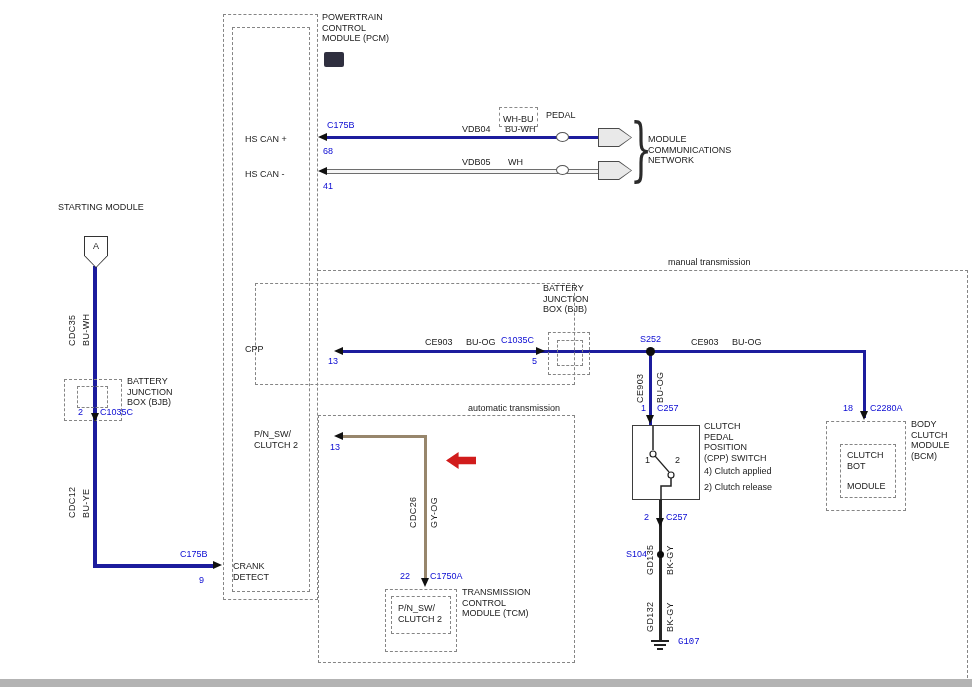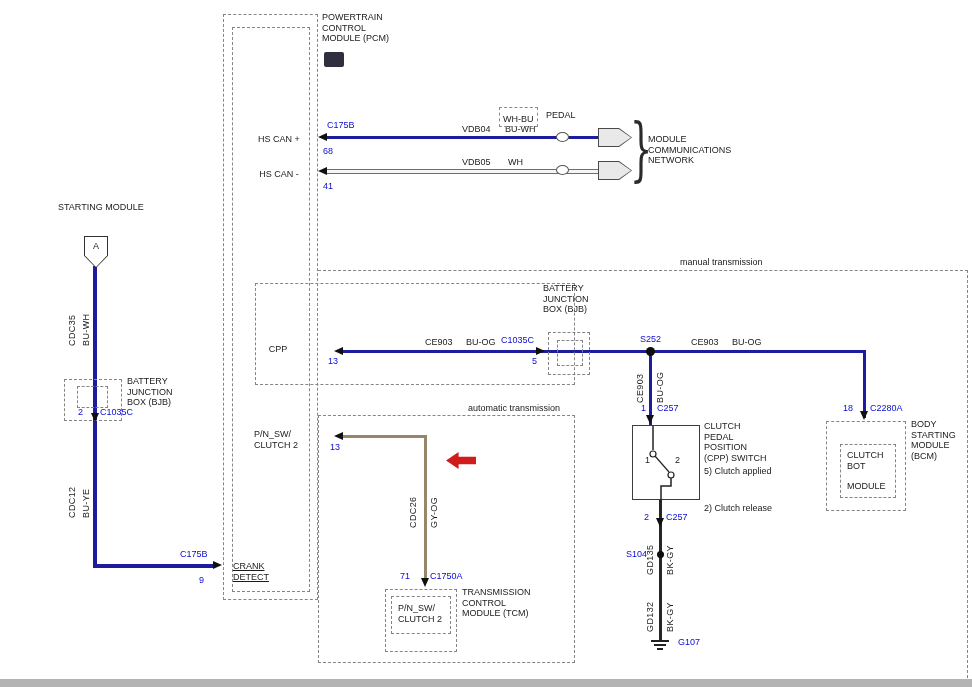--- a/index.html
+++ b/index.html
@@ -2,21 +2,21 @@
 <html><head>
 <meta charset="utf-8">
 <style>
   * { margin:0; padding:0; box-sizing:border-box; }
   html,body { background:#9a9a9a; }
   #stage { position:relative; width:972px; height:687px; background:#ffffff; overflow:hidden;
            font-family:"Liberation Sans",sans-serif; }
   .abs  { position:absolute; }
   .lbl  { position:absolute; font-size:9px; line-height:10.5px; color:#1a1a1a; white-space:pre-line; }
   .blue { color:#0a0ad2; }
-  .right{ text-align:center; }
+  .right{ text-align:left; }
   .v { writing-mode:vertical-rl; transform:rotate(180deg); letter-spacing:.4px; }
   .dash  { position:absolute; border:1px dashed #858585; }
   .hdash { position:absolute; border-top:1px dashed #858585; }
   .vdash { position:absolute; border-left:1px dashed #858585; }
   .wire { position:absolute; }
   .w-blue  { background:#1c1c9d; }
   .w-tan   { background:#97866c; }
   .w-blk   { background:#262626; }
   .w-white { background:#f6f6f6; border-top:1px solid #6e6e6e; border-bottom:1px solid #6e6e6e; }
   .arrL { position:absolute; width:0; height:0; border-top:4px solid transparent; border-bottom:4px solid transparent; border-right:9px solid #101010; }
@@ -107,36 +107,36 @@
   <div class="lbl right" style="left:245px;top:169px;width:68px;">HS CAN -</div>
   <div class="lbl blue" style="left:323px;top:181px;">41</div>
 
   <div class="lbl right" style="left:245px;top:344px;width:66px;">CPP</div>
   <div class="lbl blue" style="left:328px;top:356px;">13</div>
 
   <div class="lbl" style="left:254px;top:429px;">P/N_SW/
 CLUTCH 2</div>
   <div class="lbl blue" style="left:330px;top:442px;">13</div>
 
-  <div class="lbl" style="left:233px;top:561px;text-decoration:underline;">CRANK
+  <div class="lbl" style="left:233px;top:561px;">CRANK
 DETECT</div>
   <div class="lbl blue" style="left:199px;top:575px;">9</div>
   <div class="lbl blue" style="left:180px;top:549px;">C175B</div>
 
   <div class="lbl" style="left:462px;top:124px;">VDB04</div>
   <div class="lbl" style="left:505px;top:124px;">BU-WH</div>
   <div class="abs" style="left:499px;top:107px;border:1px dashed #8a8a8a;padding:0 3px;">
     <span style="font-size:9px;line-height:12px;color:#1a1a1a;">WH-BU</span>
   </div>
   <div class="lbl" style="left:546px;top:110px;">PEDAL</div>
   <div class="lbl" style="left:462px;top:157px;">VDB05</div>
   <div class="lbl" style="left:508px;top:157px;">WH</div>
 
   <div class="lbl" style="left:58px;top:202px;">STARTING MODULE</div>
-  <div class="lbl" style="left:668px;top:257px;margin-left:12px;">manual transmission</div>
+  <div class="lbl" style="left:668px;top:257px;">manual transmission</div>
   <div class="lbl" style="left:468px;top:403px;">automatic transmission</div>
 
   <div class="abs" style="left:84px;top:236px;width:24px;height:32px;">
     <div class="abs" style="inset:0;background:#333;clip-path:polygon(0 0,100% 0,100% 62%,50% 100%,0 62%);"></div>
     <div class="abs" style="inset:1px;background:#fff;clip-path:polygon(0 0,100% 0,100% 62%,50% 100%,0 62%);"></div>
     <div class="abs" style="left:0;top:5px;width:100%;text-align:center;font-size:9px;color:#1a1a1a;">A</div>
   </div>
   <div class="lbl v" style="left:67px;top:296px;height:50px;">CDC35</div>
   <div class="lbl v" style="left:81px;top:296px;height:50px;">BU-WH</div>
   <div class="lbl" style="left:127px;top:376px;">BATTERY
@@ -167,54 +167,54 @@
   <div class="lbl v" style="left:635px;top:353px;height:50px;">CE903</div>
   <div class="lbl v" style="left:655px;top:353px;height:50px;">BU-OG</div>
   <div class="lbl blue" style="left:641px;top:403px;">1</div>
   <div class="lbl blue" style="left:657px;top:403px;">C257</div>
   <div class="arrD" style="left:646px;top:415px;"></div>
 
   <div class="lbl" style="left:704px;top:421px;">CLUTCH
 PEDAL
 POSITION
 (CPP) SWITCH</div>
-  <div class="lbl" style="left:704px;top:466px;">5) Clutch applied</div>
-  <div class="lbl" style="left:704px;top:503px;">2) Clutch release</div>
+  <div class="lbl" style="left:704px;top:466px;">4) Clutch applied</div>
+  <div class="lbl" style="left:704px;top:482px;">2) Clutch release</div>
   <div class="lbl" style="left:645px;top:455px;">1</div>
   <div class="lbl" style="left:675px;top:455px;">2</div>
 
   <div class="lbl blue" style="left:644px;top:512px;">2</div>
   <div class="lbl blue" style="left:666px;top:512px;">C257</div>
   <div class="arrD" style="left:656px;top:518px;"></div>
   <div class="lbl v" style="left:645px;top:527px;height:48px;">GD135</div>
   <div class="lbl v" style="left:665px;top:527px;height:48px;">BK-GY</div>
   <div class="lbl blue" style="left:626px;top:549px;">S104</div>
   <div class="dot" style="left:657px;top:551px;width:7px;height:7px;"></div>
   <div class="lbl v" style="left:645px;top:580px;height:52px;">GD132</div>
   <div class="lbl v" style="left:665px;top:580px;height:52px;">BK-GY</div>
   <div class="gbar" style="left:651px;top:640px;width:18px;"></div>
   <div class="gbar" style="left:654px;top:644px;width:12px;"></div>
   <div class="gbar" style="left:657px;top:648px;width:6px;"></div>
-  <div class="lbl blue" style="left:678px;top:637px;">G107</div>
+  <div class="lbl blue" style="left:678px;top:637px;font-family:Liberation Mono, monospace;">G107</div>
 
   <div class="lbl blue" style="left:843px;top:403px;">18</div>
   <div class="lbl blue" style="left:870px;top:403px;">C2280A</div>
   <div class="arrD" style="left:860px;top:411px;"></div>
   <div class="lbl" style="left:911px;top:419px;">BODY
-STARTING
+CLUTCH
 MODULE
 (BCM)</div>
   <div class="lbl" style="left:847px;top:450px;">CLUTCH
 BOT</div>
   <div class="lbl" style="left:847px;top:481px;">MODULE</div>
 
   <div class="arrL" style="left:334px;top:432px;"></div>
   <div class="lbl v" style="left:408px;top:470px;height:58px;">CDC26</div>
   <div class="lbl v" style="left:429px;top:470px;height:58px;">GY-OG</div>
-  <div class="lbl blue" style="left:400px;top:571px;">71</div>
+  <div class="lbl blue" style="left:400px;top:571px;">22</div>
   <div class="lbl blue" style="left:430px;top:571px;">C1750A</div>
   <div class="arrD" style="left:421px;top:578px;"></div>
   <div class="lbl" style="left:398px;top:603px;">P/N_SW/
 CLUTCH 2</div>
   <div class="lbl" style="left:462px;top:587px;">TRANSMISSION
 CONTROL
 MODULE (TCM)</div>
 
   <div class="redarrow" style="left:446px;top:452px;"></div>
 

